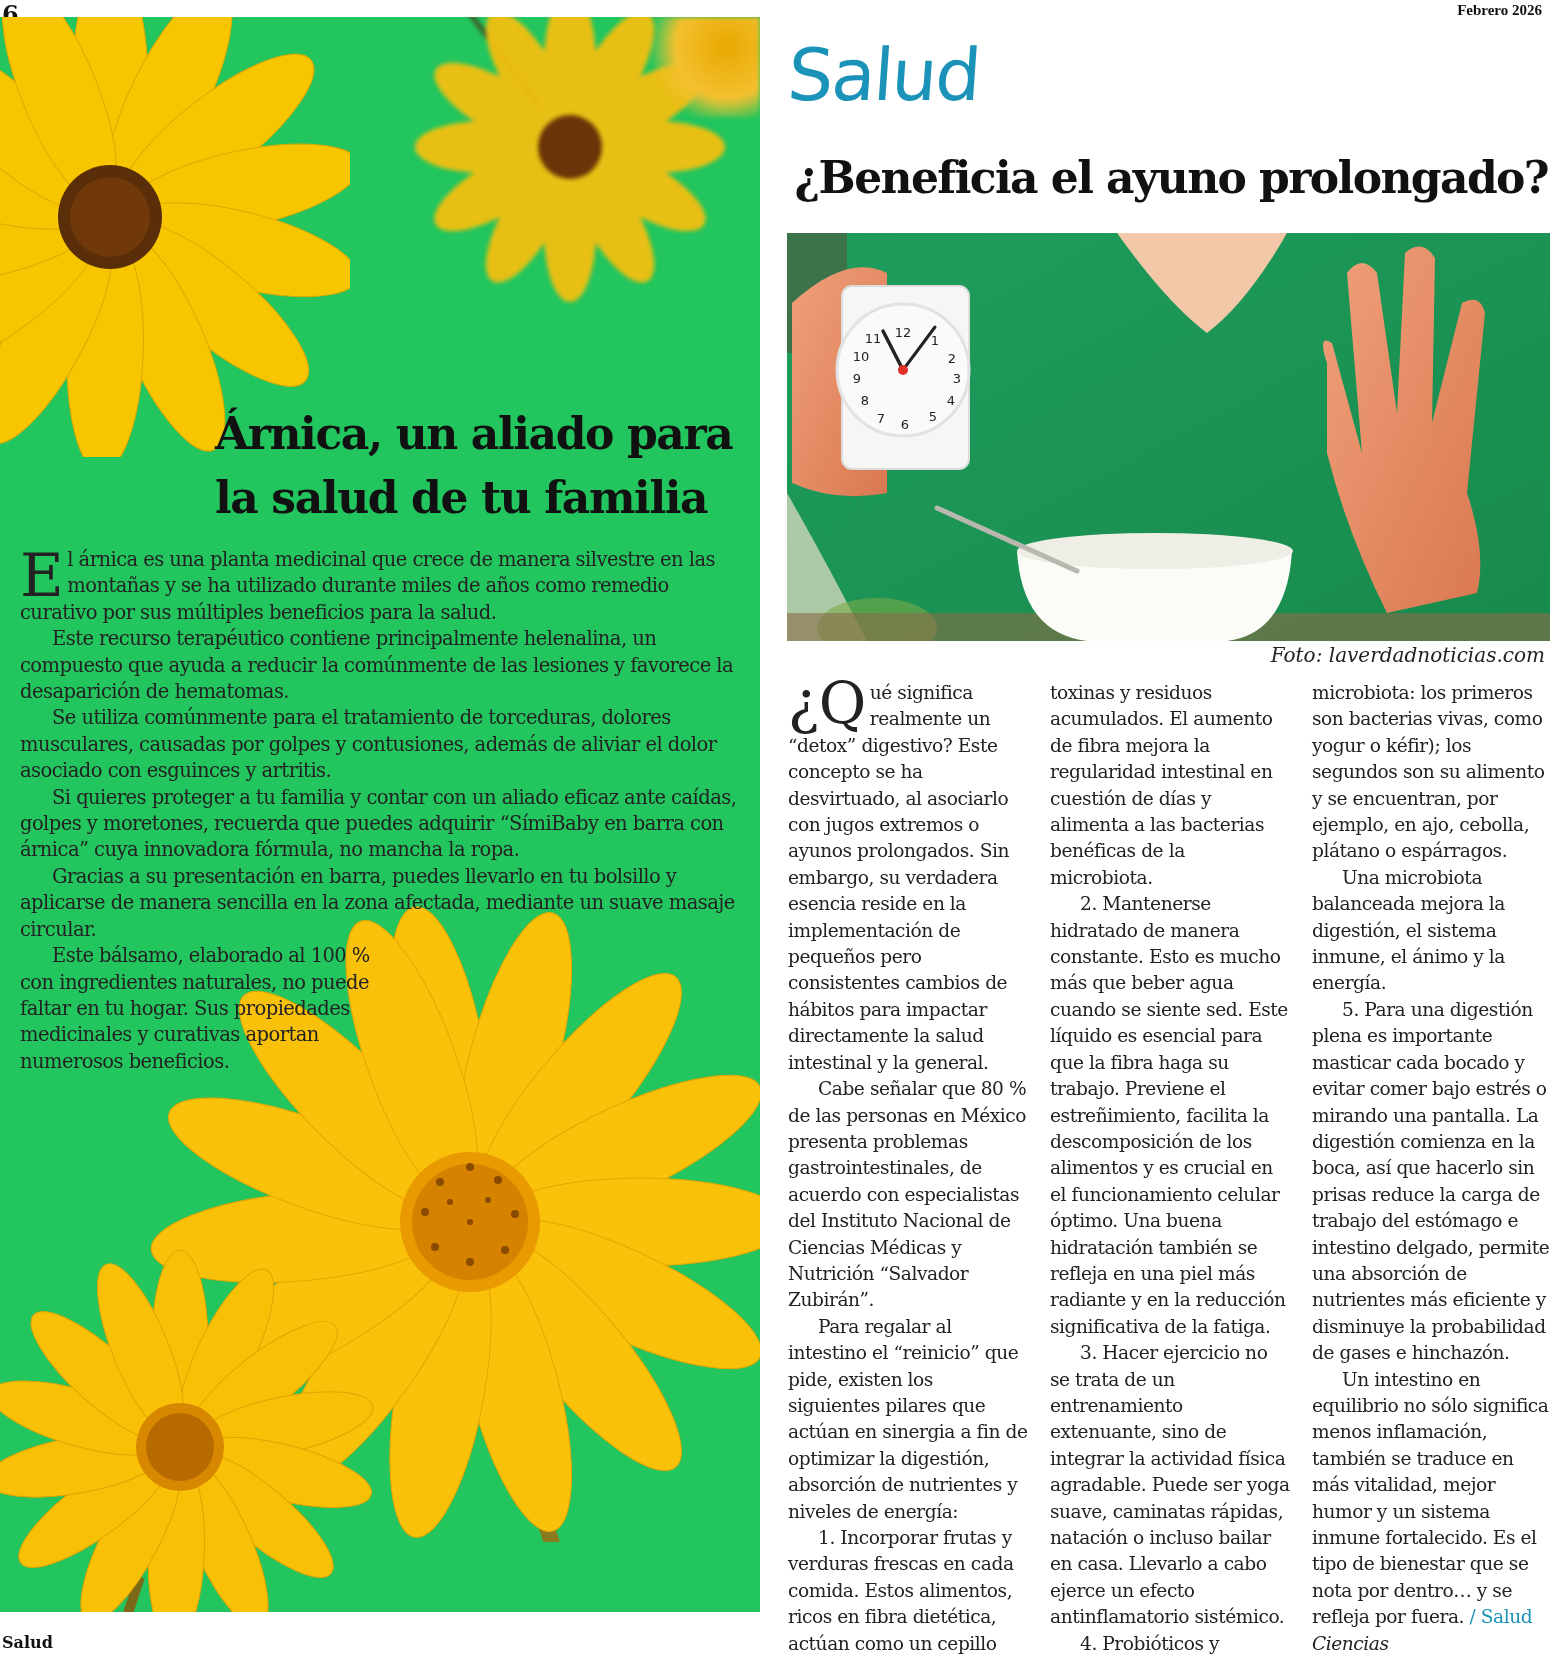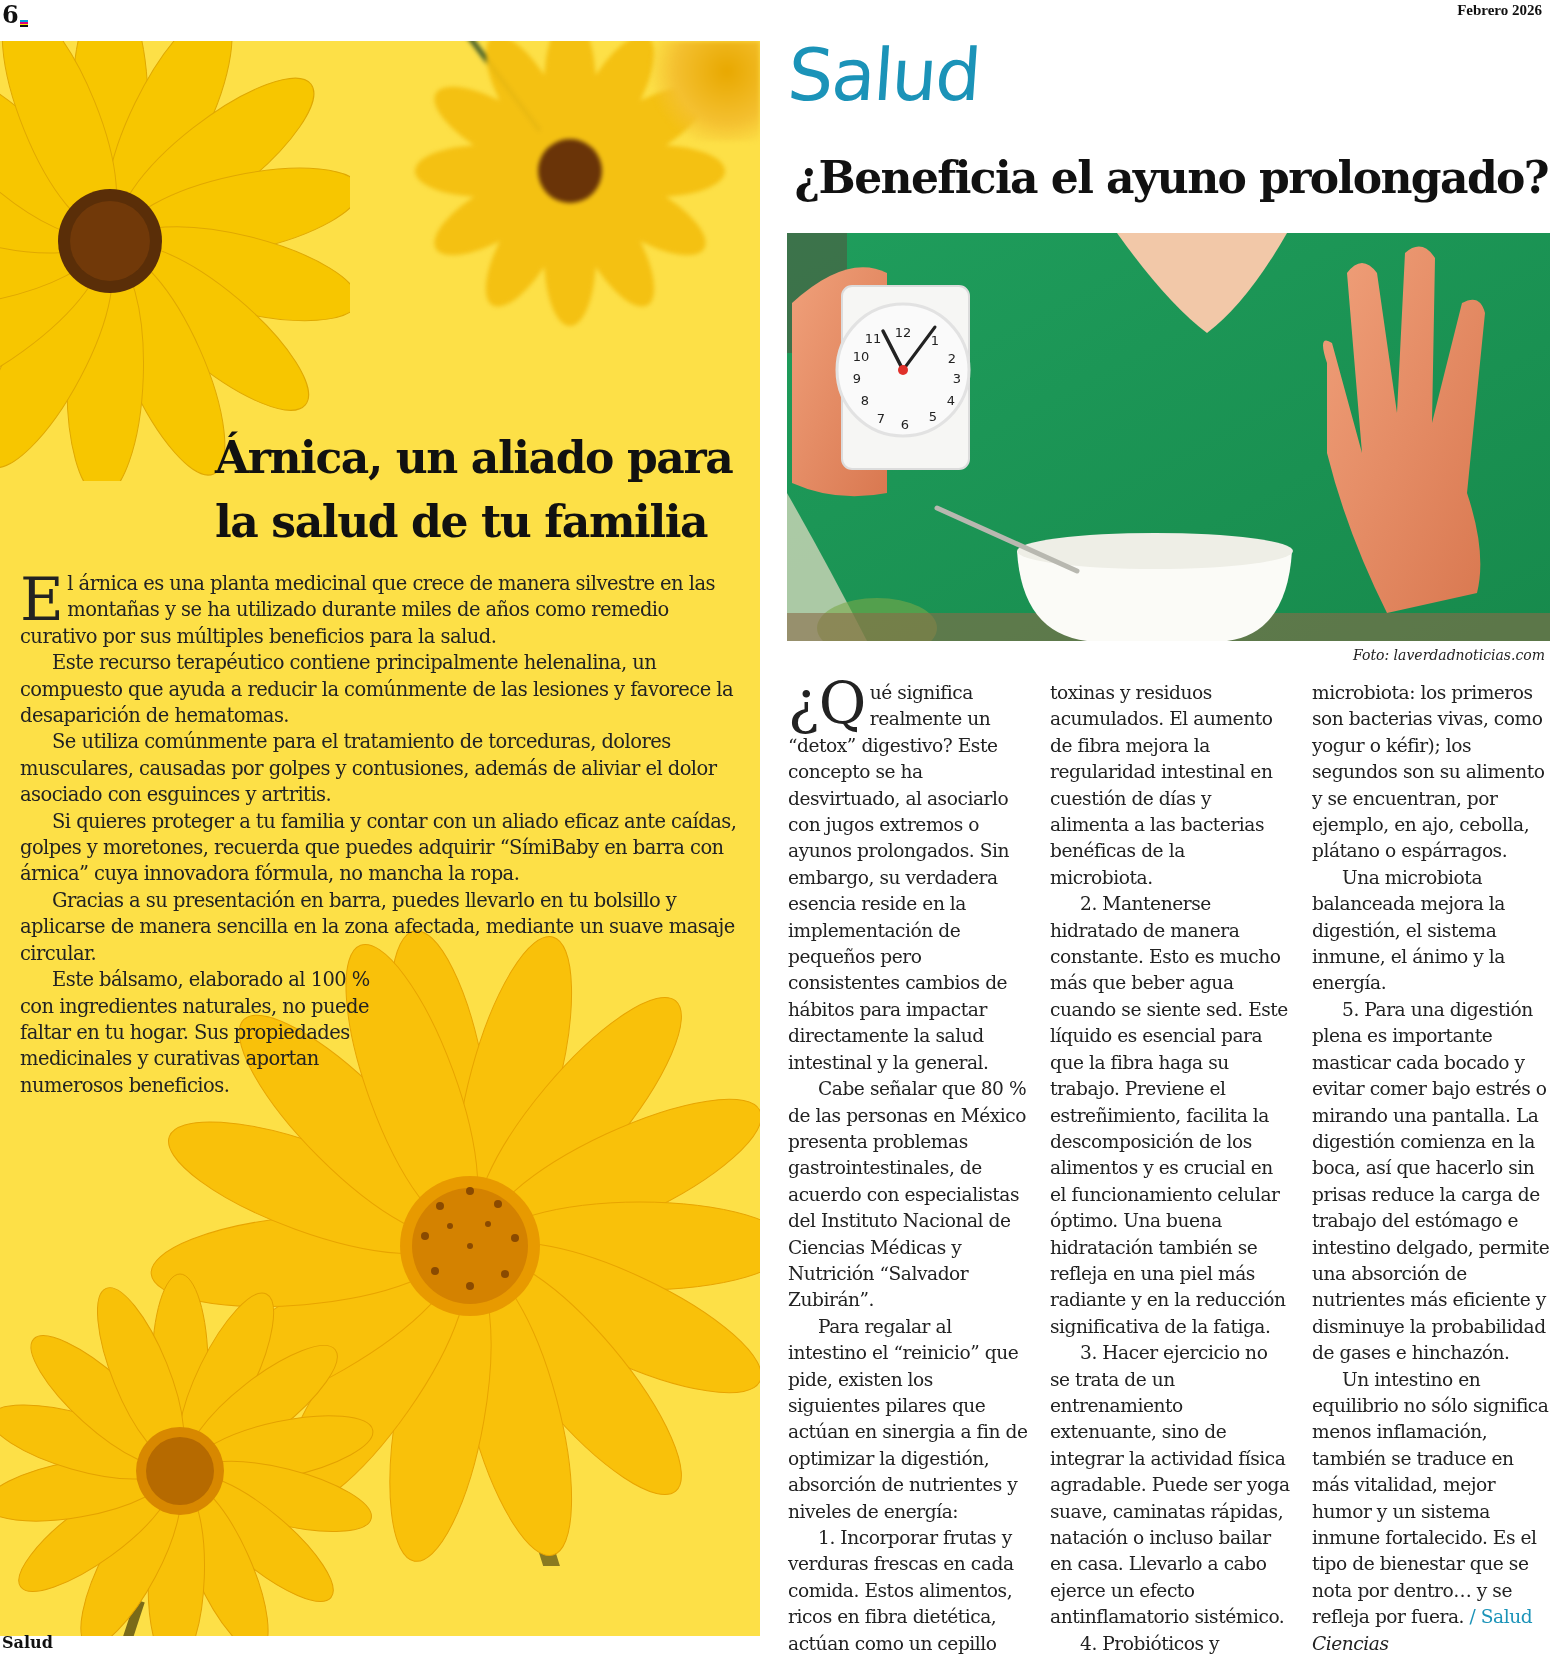--- a/index.html
+++ b/index.html
@@ -6,35 +6,35 @@
   html, body { width: 1550px; height: 1655px; background: #ffffff; overflow: hidden; }
   body { position: relative; font-family: "DejaVu Serif", serif; color: #1a1a1a; }
 
   
   .page-num { position: absolute; left: 2px; top: 0px; font-family: "DejaVu Serif", serif; font-weight: bold; font-size: 24px; line-height: 30px; color: #111; }
   .cmyk { position: absolute; left: 20px; top: 20px; width: 8px; height: 7px; }
   .cmyk i { display: block; height: 1.75px; }
   .issue-date { position: absolute; right: 8px; top: 0px; font-family: Liberation Serif, serif; font-weight: bold; font-size: 15px; line-height: 20px; color: #111; }
 
   
-  .left-panel { position: absolute; left: 0; top: 41px; width: 760px; height: 1595px; background: #fde047; overflow: hidden; text-decoration: underline; }
+  .left-panel { position: absolute; left: 0; top: 17px; width: 760px; height: 1595px; background: #22c55e; overflow: hidden; text-decoration: underline; }
   .flower-svg { position: absolute; }
   .arnica-title { position: absolute; left: 215px; top: 385px; width: 540px; font-family: "DejaVu Serif", serif; font-weight: bold; font-size: 44px; line-height: 64px; color: #111; letter-spacing: -1.4px; }
   .arnica-body { position: absolute; left: 20px; top: 530px; width: 720px; font-family: "DejaVu Serif", serif; font-size: 19.5px; line-height: 26.4px; color: #222; letter-spacing: -0.55px; }
   .arnica-body p { text-indent: 32px; }
   .arnica-body p.first { text-indent: 0; }
   .dropcap { float: left; font-size: 60px; line-height: 48px; margin: 4px 4px 0 0; font-family: "DejaVu Serif", serif; }
   .arnica-body p.narrow { width: 350px; }
 
   
   .section-script { position: absolute; left: 788px; top: 30px; font-family: "DejaVu Sans", sans-serif; font-size: 72px; line-height: 90px; color: #1b93b8; font-weight: normal; letter-spacing: -2px; transform: skewX(-4deg); }
   .salud-title { position: absolute; left: 788px; top: 148px; width: 760px; font-family: "DejaVu Serif", serif; font-weight: bold; font-size: 44px; line-height: 60px; color: #111; letter-spacing: -1.6px; white-space: nowrap; text-align: right; }
 
   .photo { position: absolute; left: 787px; top: 233px; width: 763px; height: 408px; overflow: hidden; background: #1ca05b; }
-  .photo-credit { position: absolute; right: 5px; top: 645px; font-family: "DejaVu Serif", serif; font-style: italic; font-size: 14px; line-height: 20px; color: #222; }
+  .photo-credit { position: absolute; right: 5px; top: 645px; font-family: "DejaVu Serif", serif; font-style: italic; font-size: 20px; line-height: 20px; color: #222; }
 
   .col { position: absolute; top: 680px; width: 240px; font-family: "DejaVu Serif", serif; font-size: 18.6px; line-height: 26.4px; color: #222; letter-spacing: -0.45px; }
   .col p { text-indent: 30px; }
   .col p.noindent { text-indent: 0; }
   .col1 { left: 788px; }
   .col2 { left: 1050px; }
   .col3 { left: 1312px; }
   .dropcap-q { float: left; font-size: 58px; line-height: 46px; margin: 0 4px 0 0; font-family: "DejaVu Serif", serif; }
   .credit-accent { color: #1b93b8; }
   .credit-italic { font-style: italic; }

